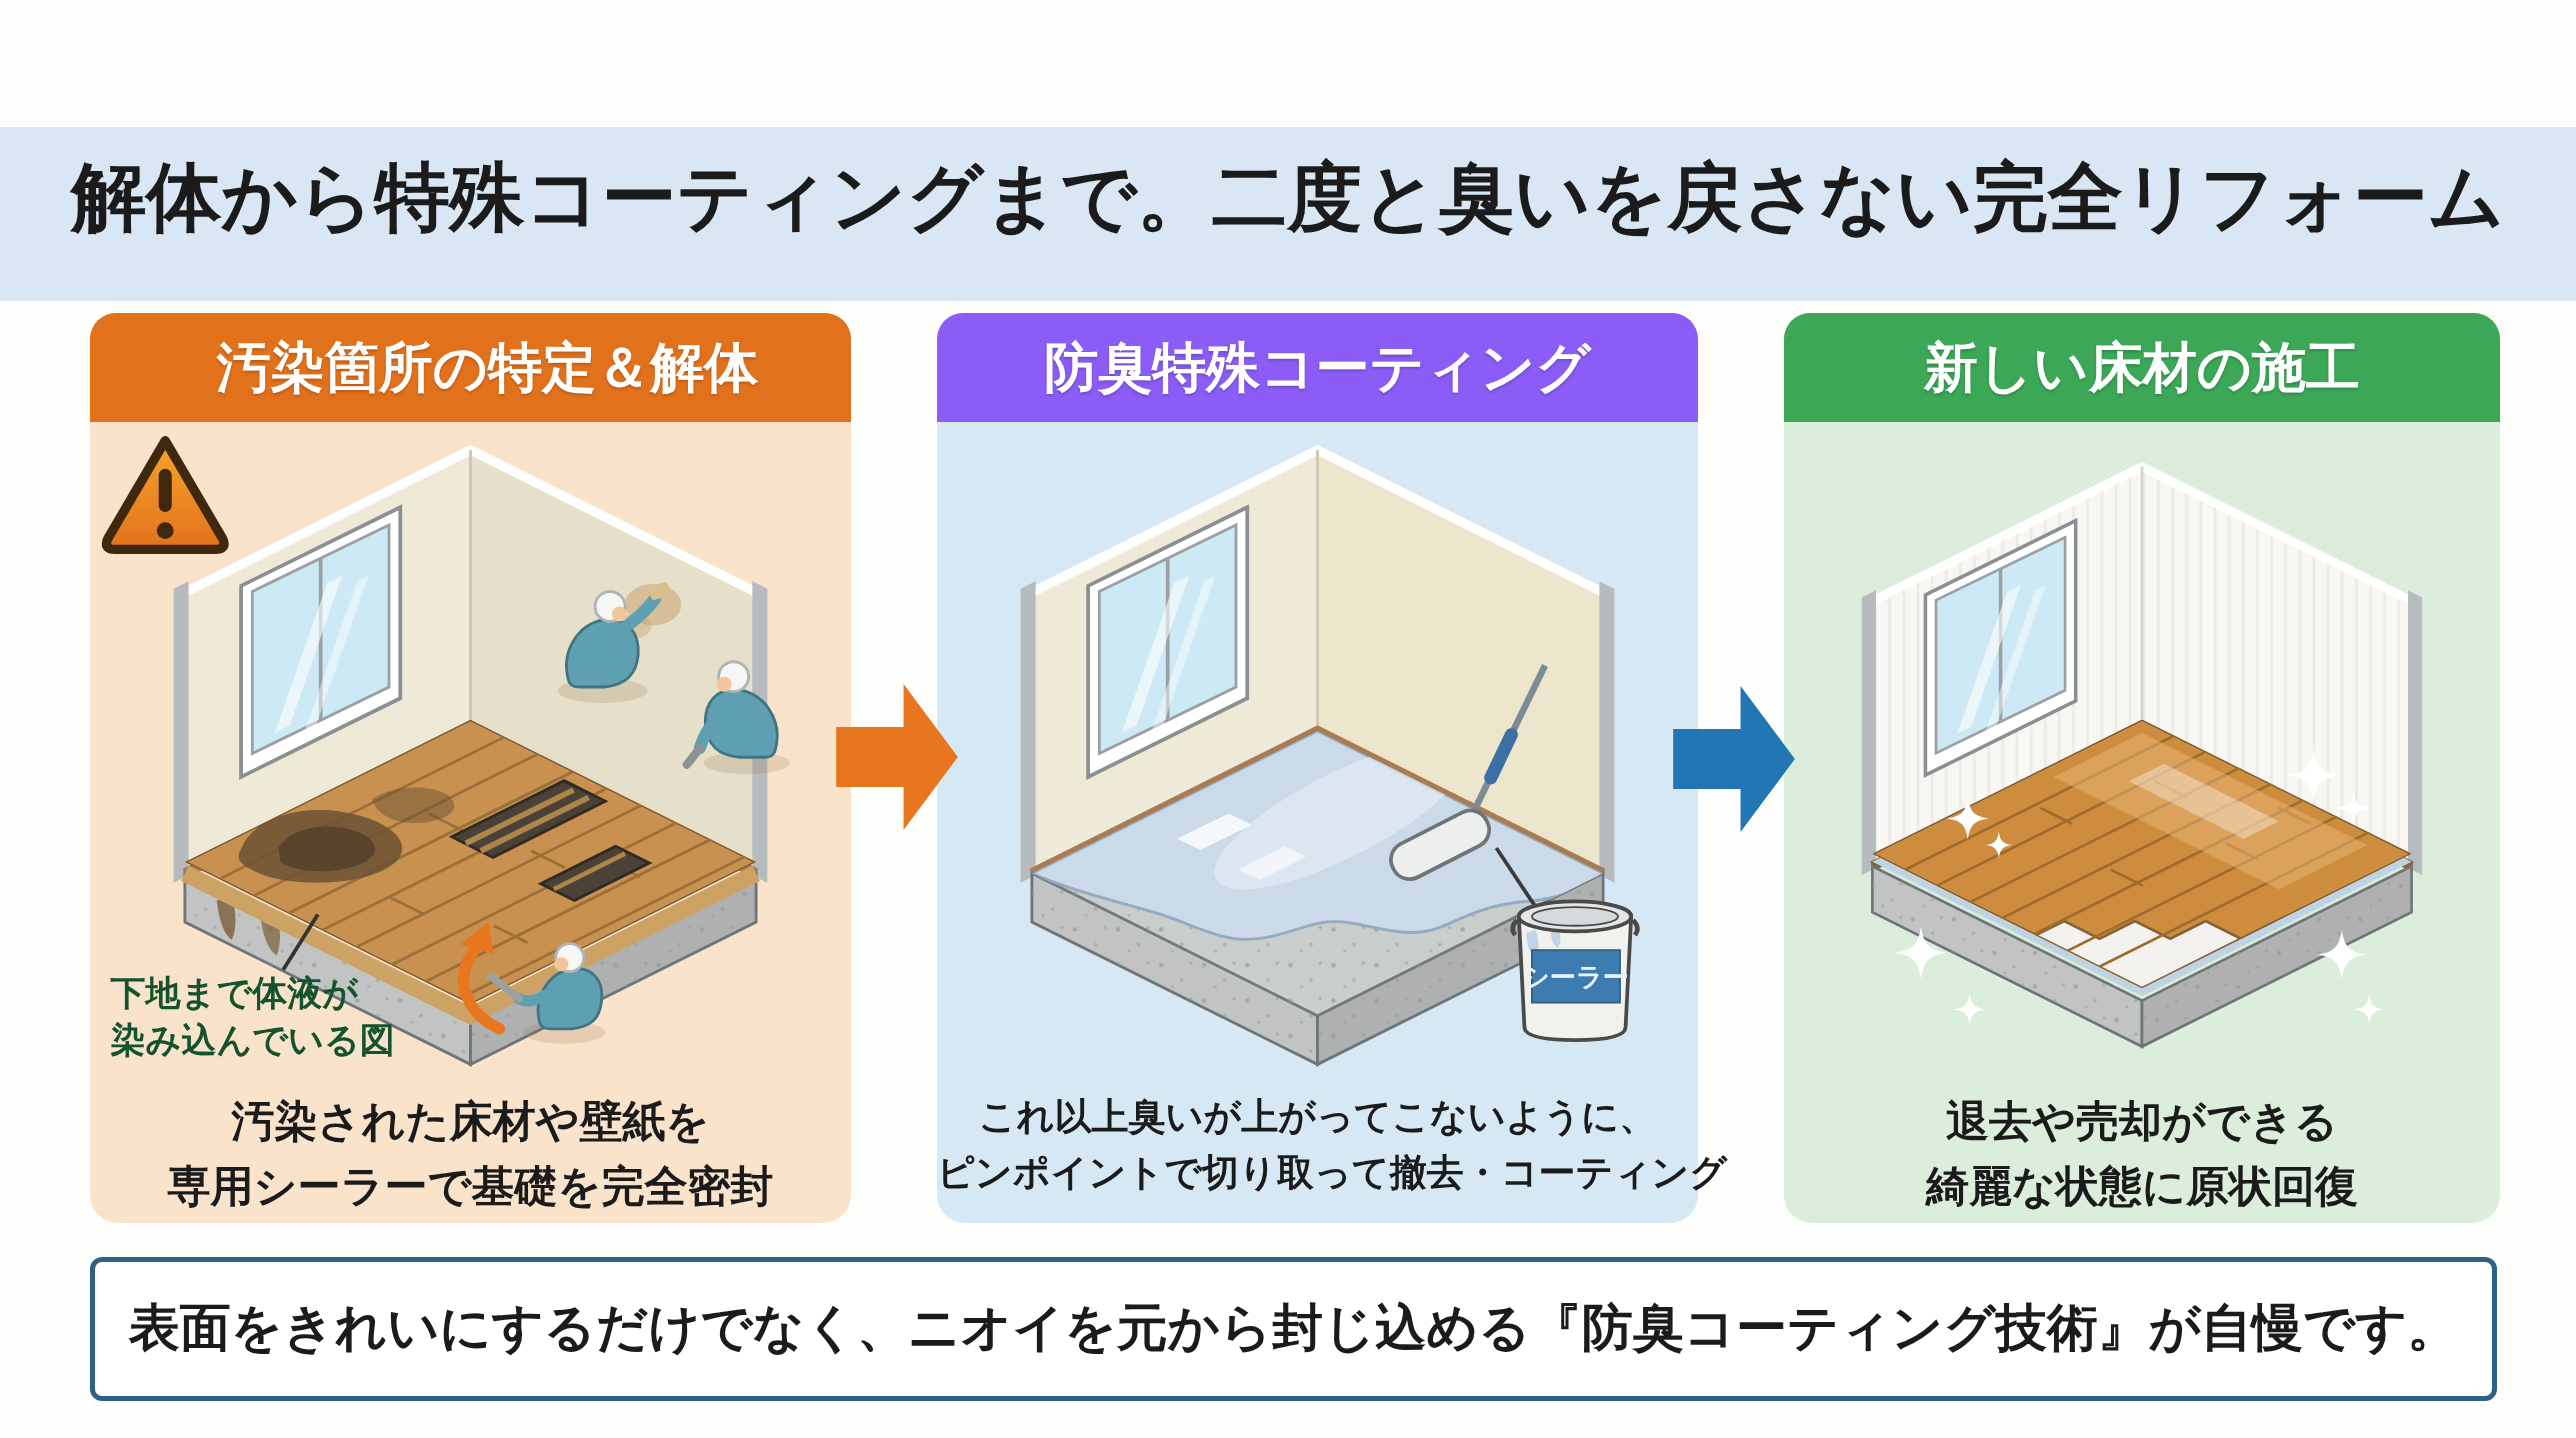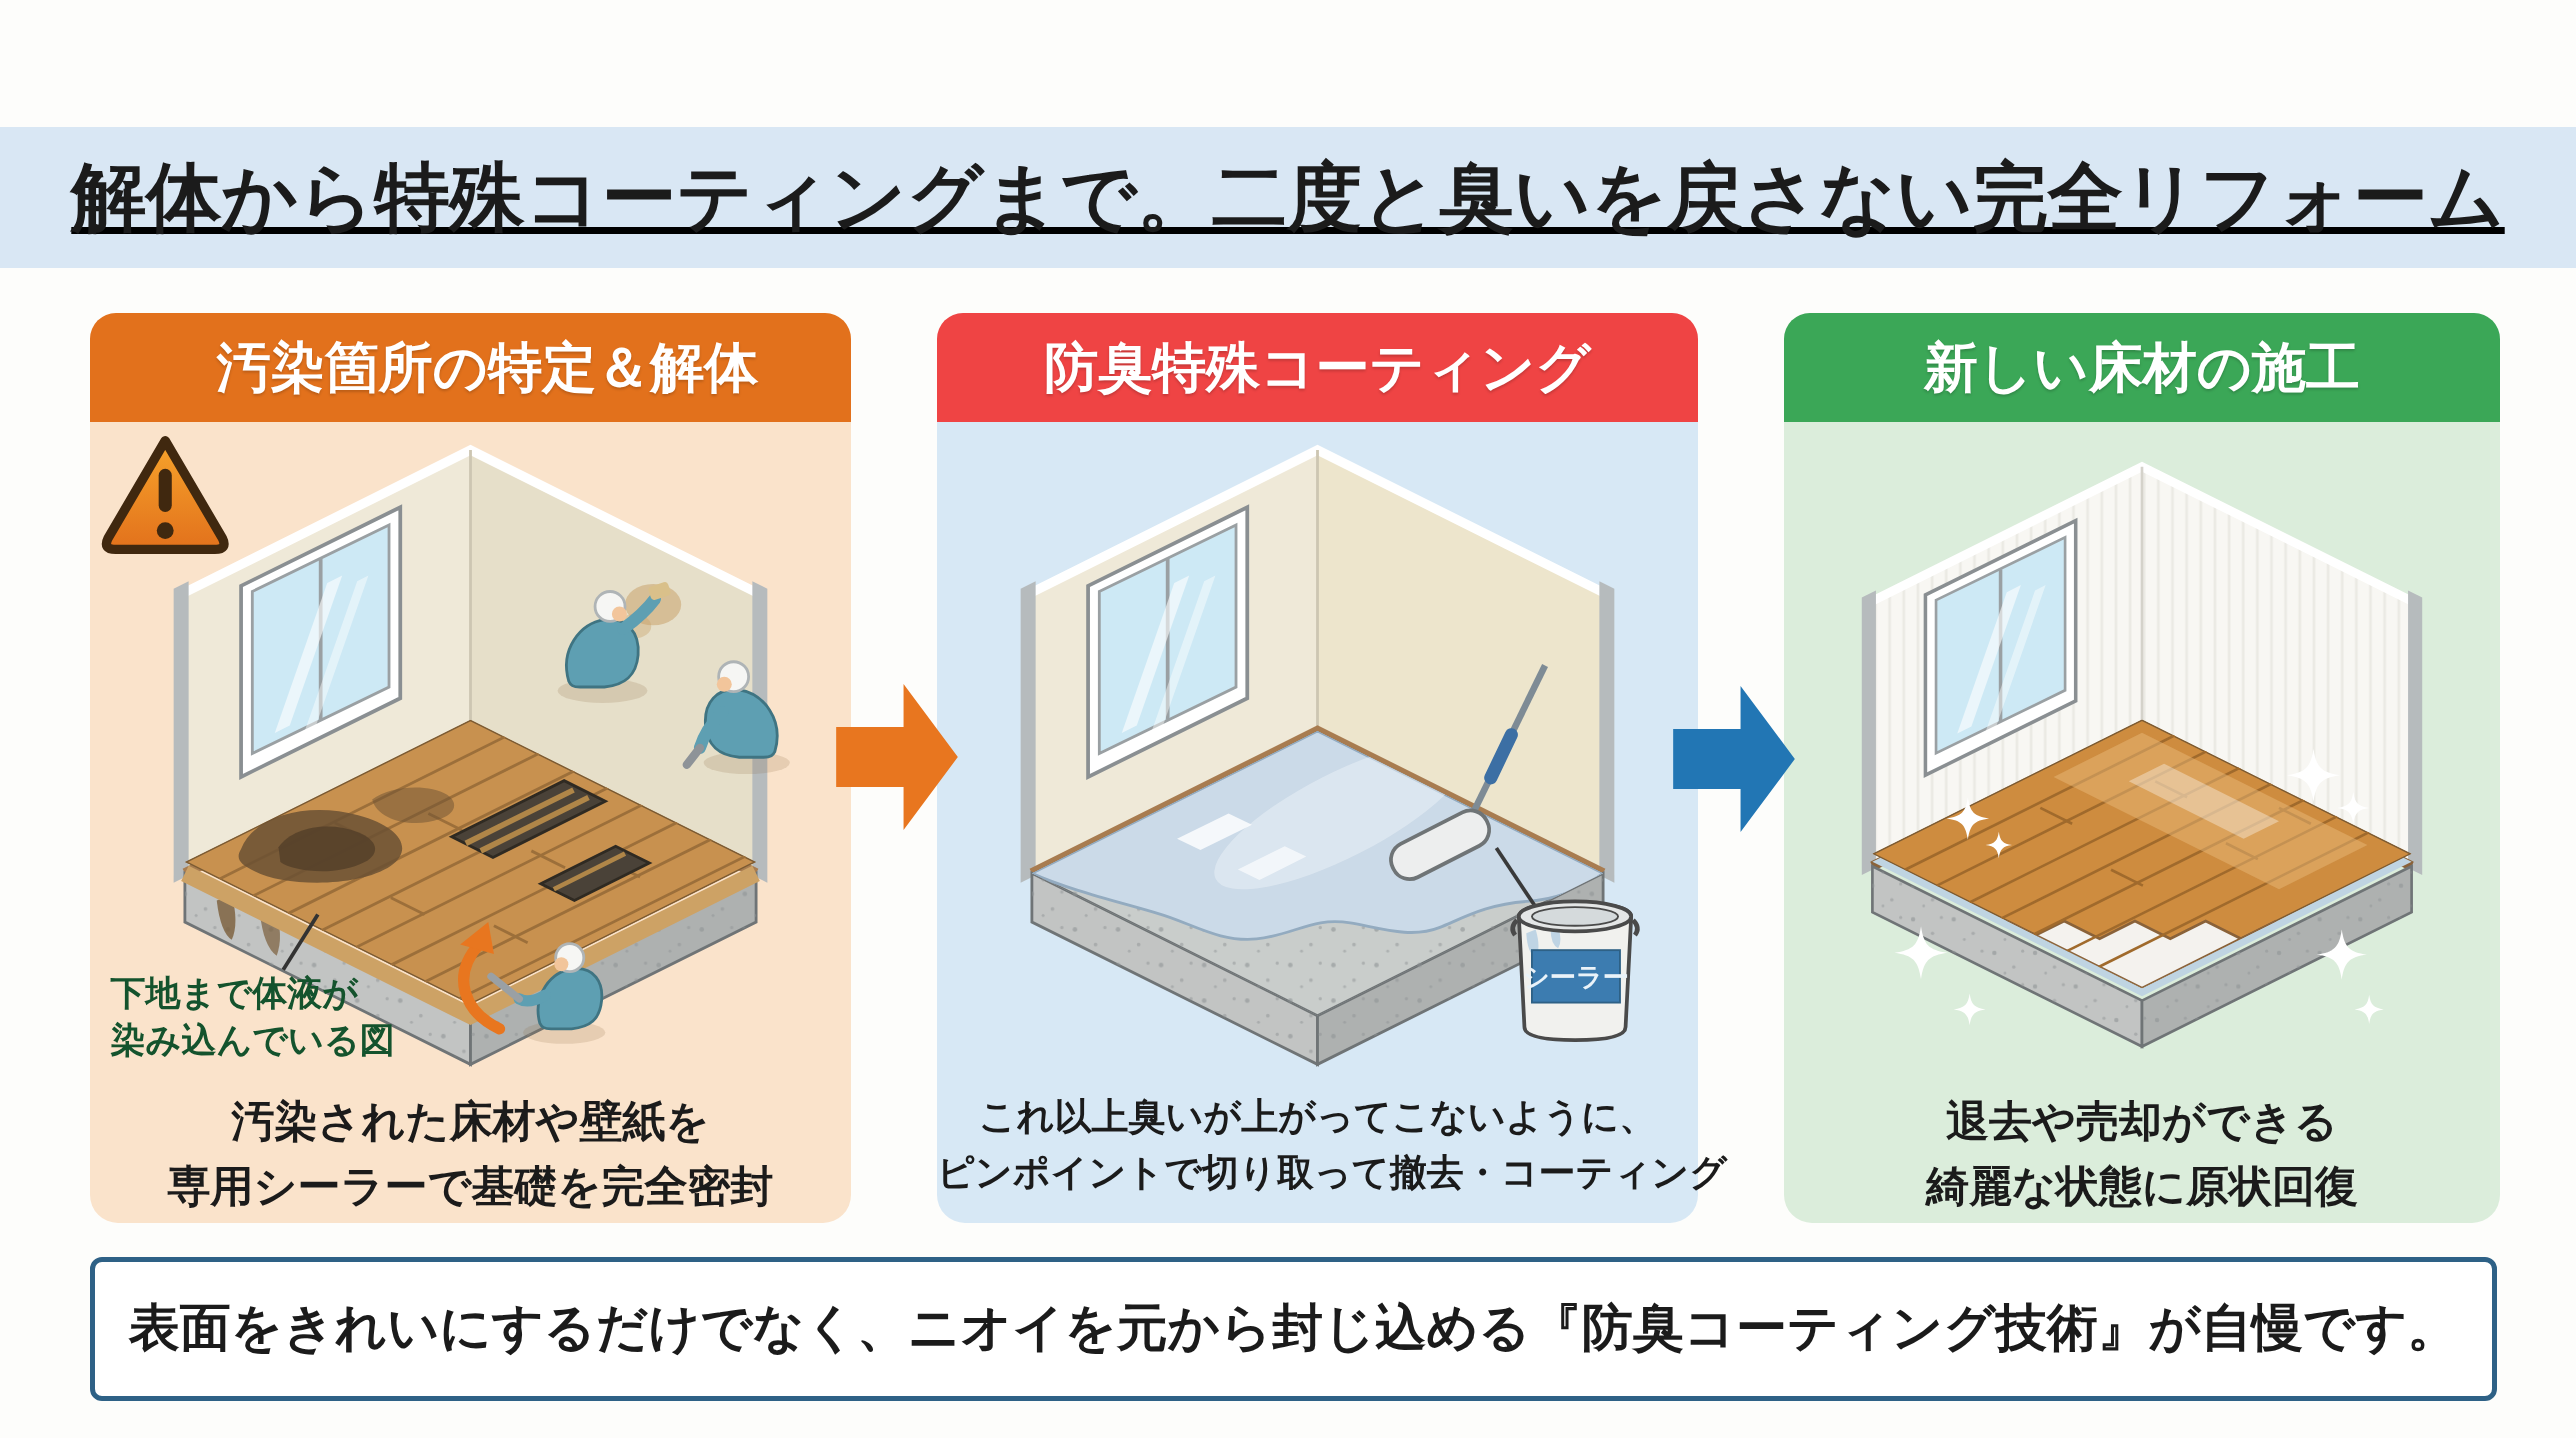--- a/index.html
+++ b/index.html
@@ -1,20 +1,20 @@
 <!DOCTYPE html>
 <html style="font-size:15px"><head>
 <meta charset="utf-8">
 <style>
   html,body{margin:0;padding:0;}
   body{font-family:"Liberation Sans","DejaVu Sans",sans-serif;}
   .page{position:relative;width:2576px;height:1439px;overflow:hidden;background:#FDFDFB;}
 
   
-  .title-band{position:absolute;top:127px;left:0;width:2576px;height:141px;background:#D9E7F4;text-decoration:underline;}
+  .title-band{position:absolute;top:127px;left:0;width:2576px;height:174px;background:#D9E7F4;}
   .title-band .title{width:100%;text-align:center;line-height:141px;font-size:75px;font-weight:700;color:#1B1B1B;white-space:nowrap;}
 
   
   .panel{position:absolute;top:313px;height:910px;border-radius:28px;}
   .panel-1{left:90px;width:761px;background:#FAE3CB;}
   .panel-2{left:937px;width:761px;background:#D7E8F5;}
   .panel-3{left:1784px;width:716px;background:#DBEDDB;}
   .panel-header{position:absolute;top:0;left:0;right:0;height:109px;border-radius:26px 26px 0 0;}
   .panel-header .ht{width:100%;text-align:center;line-height:109px;font-size:54px;font-weight:700;color:#FFFFFF;white-space:nowrap;text-shadow:0 1.9px 2.8px rgba(0,0,0,.18);}
   .illus{position:absolute;top:109px;left:0;width:100%;height:648px;display:block;}
@@ -175,21 +175,21 @@
       <span class="cl-a">染み込んでいる図</span>
     </div>
 
     <div class="caption">
       <span class="cl">汚染された床材や壁紙を</span>
       <span class="cl">専用シーラーで基礎を完全密封</span>
     </div>
   </div>
 
   <div class="panel panel-2" style="background: rgb(215, 232, 245);">
-    <div class="panel-header" style="background: #ef4444;">
+    <div class="panel-header" style="background: #8b5cf6;">
       <div class="ht">防臭特殊コーティング</div>
     </div>
 
     <svg class="illus" viewBox="0 0 810 692">
       <defs>
         <clipPath id="p2-floor">
             <polygon points="405,330 710,482 405,634 100,482"></polygon>
           </clipPath>
         <pattern id="p2-spk" width="46" height="38" patternUnits="userSpaceOnUse">
           <circle cx="8" cy="10" r="2.5" fill="#8F9496" opacity=".6"></circle>

